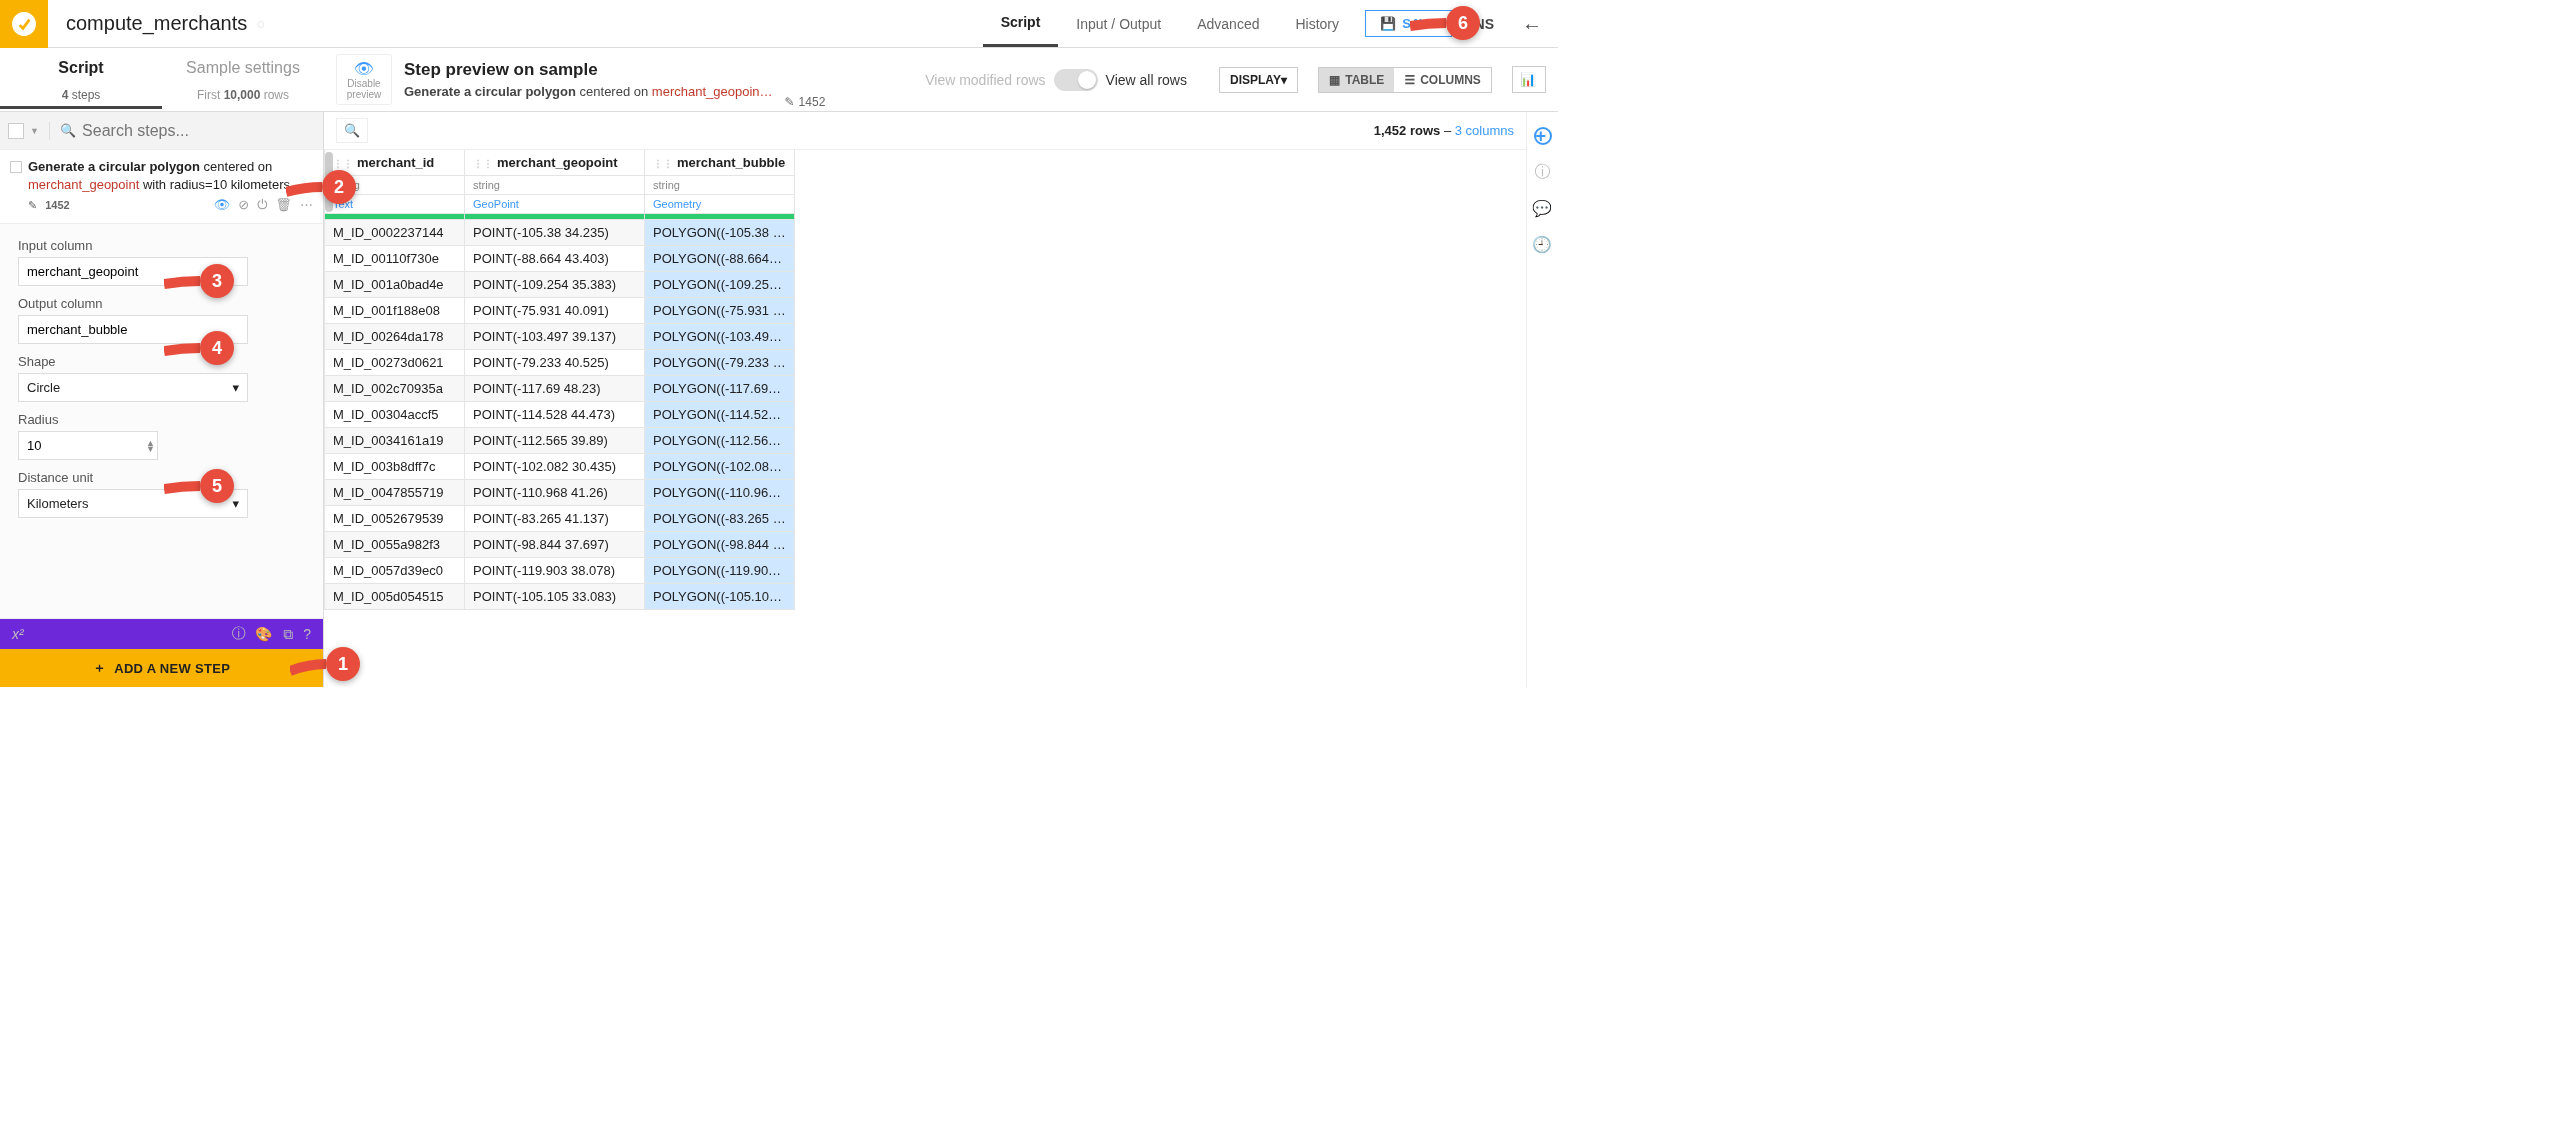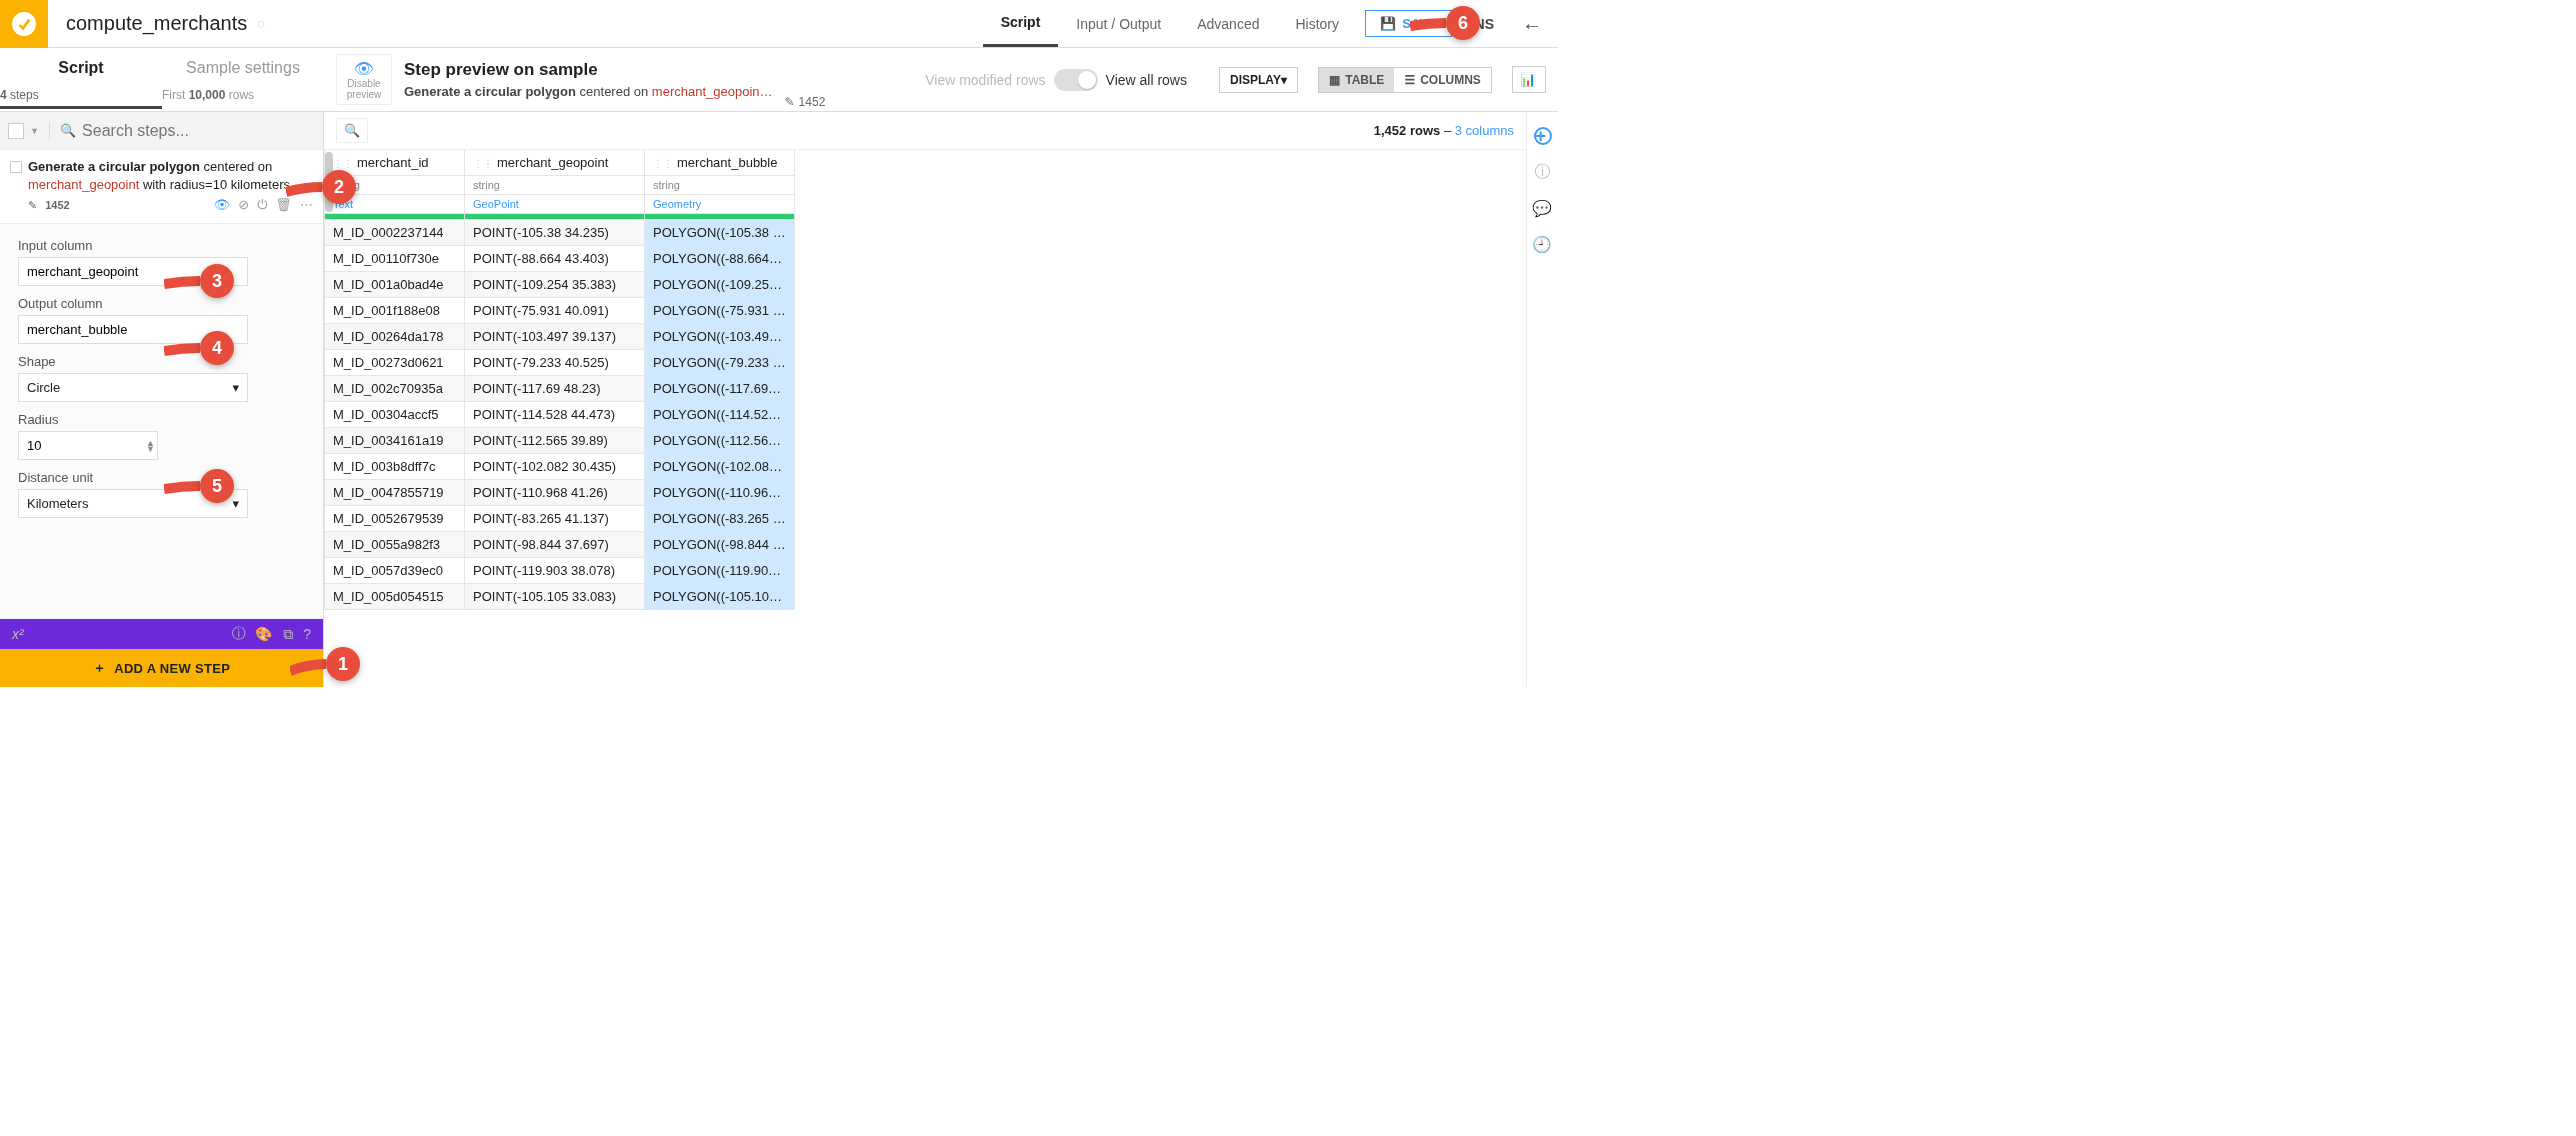--- a/index.html
+++ b/index.html
@@ -19,21 +19,21 @@
 .actions-btn { color: #444; font-weight: 700; padding: 0 12px; font-size: 14px; }
 .back-arrow { padding: 0 16px; font-size: 20px; color: #444; cursor: pointer; }
 
 
 .subheader { display: flex; border-bottom: 1px solid #ddd; height: 64px; }
 .left-tabs { width: 324px; display: flex; flex-direction: column; }
 .left-tabs-row { display: flex; height: 40px; }
 .left-tab { flex: 1; display: flex; align-items: center; justify-content: center; font-size: 16px; color: #999; cursor: pointer; height: 40px;}
 .left-tab.active { font-weight: 700; color: #222; }
 .left-tabs-sub { display: flex; font-size: 12px; color: #999; }
-.left-tabs-sub > div { flex: 1; text-align: left; padding-bottom: 4px;}
+.left-tabs-sub > div { flex: 1; text-align: center; padding-bottom: 4px;}
 .left-tabs-sub > div.active { border-bottom: 3px solid #444; color: #666;}
 .left-tabs-sub b { color: #666; font-weight: 700;}
 
 .preview-header { flex: 1; display: flex; align-items: center; padding: 0 12px; gap: 12px; }
 .disable-preview { display: flex; flex-direction: column; align-items: center; color: #3b99fc; font-size: 10px; border: 1px solid #eee; border-radius: 3px; padding: 4px 6px; width: 56px; text-align: center; cursor: pointer;}
 .disable-preview .eye { font-size: 16px; }
 .disable-preview .lbl { color: #999; line-height: 1.1; }
 .preview-info { display: flex; flex-direction: column; gap: 4px;}
 .preview-title { font-size: 17px; font-weight: 700; }
 .preview-desc { font-size: 13px; color: #444; }
@@ -86,21 +86,21 @@
 .table-area { flex: 1; overflow: hidden; display: flex; flex-direction: column;}
 .table-top { display: flex; align-items: center; padding: 6px 12px; gap: 8px; border-bottom: 1px solid #eee; height: 38px;}
 .table-top .mag2 { border: 1px solid #eee; padding: 4px 7px; color: #999; cursor: pointer;}
 .table-top .counts { margin-left: auto; font-size: 13px;}
 .table-top .counts b { font-weight: 700; }
 .table-top .counts .link { color: #3b99fc; }
 
 .grid { flex: 1; overflow: auto; position: relative; }
 table { border-collapse: collapse; table-layout: fixed; width: 469px;}
 th, td { border: 1px solid #e5e5e5; padding: 5px 8px; font-size: 13px; text-align: left; white-space: nowrap; overflow: hidden; text-overflow: ellipsis;}
-th { font-weight: 400; background: #fff; border-top: none;}
+th { font-weight: 700; background: #fff; border-top: none;}
 th .drag { color: #ccc; font-size: 10px; margin-right: 4px; }
 .type-row td { font-size: 11px; color: #888; padding: 3px 8px;}
 .sem-row td { font-size: 11px; color: #3b99fc; padding: 3px 8px;}
 .green-row td { background: #2ecc71; height: 6px; padding: 0; border-left: 1px solid #ddd; border-right: 1px solid #ddd;}
 tr.data-row:nth-child(odd) td { background: #f7f7f7; }
 tr.data-row:nth-child(even) td { background: #fff; }
 td.col3 { background: #cfe7ff !important; }
 
 .drag-handle { position: absolute; left: 325px; top: 152px; width: 8px; height: 60px; background: #ccc; border-radius: 4px; z-index: 5;}
 

